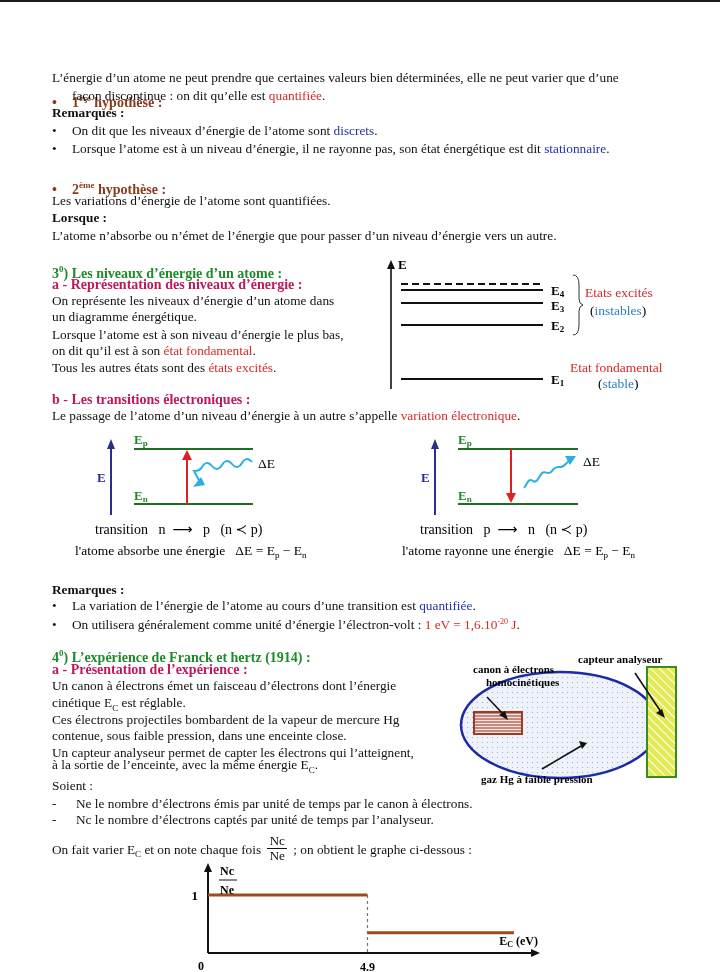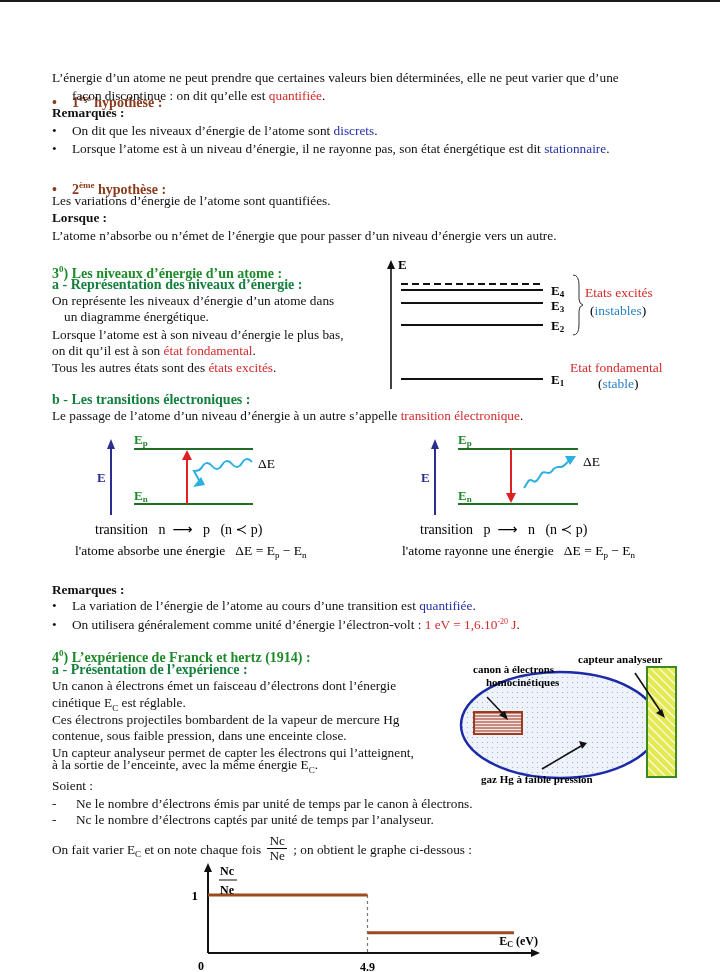--- a/index.html
+++ b/index.html
@@ -13,21 +13,21 @@
   }
   .topbar { position:absolute; left:0; top:0; width:720px; height:2px; background:#1a1a1a; }
   .abs { position:absolute; }
   .hyp { color:#8b3a1a; font-weight:bold; font-size:14px; }
   .hyp sup { font-size:9px; }
   .bullet { display:inline-block; width:20px; }
   .bold { font-weight:bold; }
   .red { color:#d42a2a; }
   .blue { color:#2631a8; }
   .green-h { color:#1f8a2a; font-weight:bold; font-size:14px; }
-  .blue-h { color:#15803d; font-weight:bold; font-size:14px; }
+  .blue-h { color:#be185d; font-weight:bold; font-size:14px; }
   .line { white-space:nowrap; }
   sub.s { font-size:9px; }
   .small-b { font-weight:bold; font-size:11px; font-family:"Liberation Serif", serif; }
   svg text { font-family:"Liberation Serif", serif; }
 </style>
 </head>
 <body>
 
 <div class="topbar"></div>
 
@@ -51,21 +51,21 @@
 </div>
 <div class="abs line" style="left:52px; top:193px;">Les variations d’énergie de l’atome sont quantifiées.</div>
 <div class="abs bold" style="left:52px; top:210px;">Lorsque :</div>
 <div class="abs line" style="left:52px; top:228px;">L’atome n’absorbe ou n’émet de l’énergie que pour passer d’un niveau d’énergie vers un autre.</div>
 
 <div class="abs green-h line" style="left:52px; top:261px;">
   <span>3</span><sup style="font-size:9px">0</sup><span>) Les niveaux d’énergie d’un atome :</span>
 </div>
 <div class="abs blue-h line" style="left:52px; top:277px;">a - Représentation des niveaux d’énergie :</div>
 <div class="abs line" style="left:52px; top:293px;">On représente les niveaux d’énergie d’un atome dans</div>
-<div class="abs line" style="left:52px; top:309px;margin-left:12px;">un diagramme énergétique.</div>
+<div class="abs line" style="left:52px; top:309px;">un diagramme énergétique.</div>
 <div class="abs line" style="left:52px; top:327px;">Lorsque l’atome est à son niveau d’énergie le plus bas,</div>
 <div class="abs line" style="left:52px; top:343px;">
   <span>on dit qu’il est à son </span><span class="red">état fondamental</span><span>.</span>
 </div>
 <div class="abs line" style="left:52px; top:360px;">
   <span>Tous les autres états sont des </span><span class="red">états excités</span><span>.</span>
 </div>
 
 <svg class="abs" style="left:380px; top:255px;" width="300" height="135">
   <line x1="11" y1="134" x2="11" y2="12" stroke="#111" stroke-width="1.6"></line>
@@ -82,21 +82,21 @@
   <text x="171" y="129" font-weight="bold" font-size="13"><tspan>E</tspan><tspan font-size="9" dy="2">1</tspan></text>
   <path d="M193,20 Q199,20 199,30 L199,44 Q199,49 203,50 Q199,51 199,56 L199,70 Q199,80 193,80" fill="none" stroke="#333" stroke-width="1"></path>
   <text x="205" y="42" font-size="13.5" fill="#d42a2a">Etats excités</text>
   <text x="210" y="60" font-size="13.5"><tspan>(</tspan><tspan fill="#2a7fc4">instables</tspan><tspan>)</tspan></text>
   <text x="190" y="117" font-size="13.5" fill="#d42a2a">Etat fondamental</text>
   <text x="218" y="133" font-size="13.5"><tspan>(</tspan><tspan fill="#2a7fc4">stable</tspan><tspan>)</tspan></text>
 </svg>
 
 <div class="abs blue-h line" style="left:52px; top:392px;">b - Les transitions électroniques :</div>
 <div class="abs line" style="left:52px; top:408px;">
-  <span>Le passage de l’atome d’un niveau d’énergie à un autre s’appelle </span><span class="red">transition électronique</span><span>.</span>
+  <span>Le passage de l’atome d’un niveau d’énergie à un autre s’appelle </span><span class="red">variation électronique</span><span>.</span>
 </div>
 
 <svg class="abs" style="left:60px; top:425px;" width="310" height="145">
   <line x1="51" y1="90" x2="51" y2="22" stroke="#2a2f8e" stroke-width="2"></line>
   <polygon points="51,14 47,24 55,24" fill="#2a2f8e"></polygon>
   <text x="37" y="57" font-weight="bold" font-size="13" fill="#2a2f8e">E</text>
   <line x1="74" y1="24" x2="193" y2="24" stroke="#1f6e24" stroke-width="2"></line>
   <line x1="74" y1="79" x2="193" y2="79" stroke="#1f6e24" stroke-width="2"></line>
   <text x="74" y="19" font-weight="bold" font-size="13" fill="#1f8a2a"><tspan>E</tspan><tspan font-size="9" dy="2">p</tspan></text>
   <text x="74" y="75" font-weight="bold" font-size="13" fill="#1f8a2a"><tspan>E</tspan><tspan font-size="9" dy="2">n</tspan></text>

